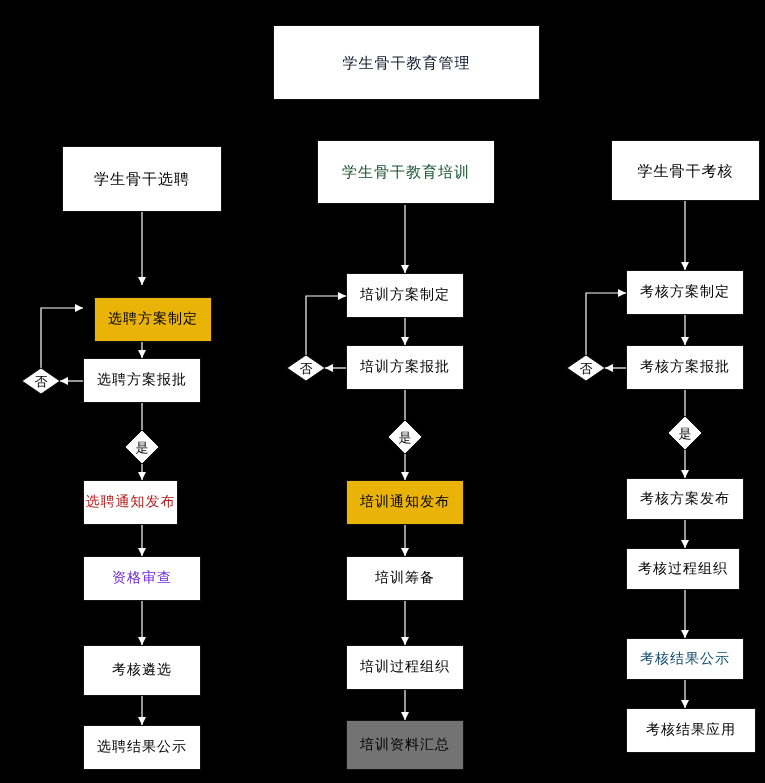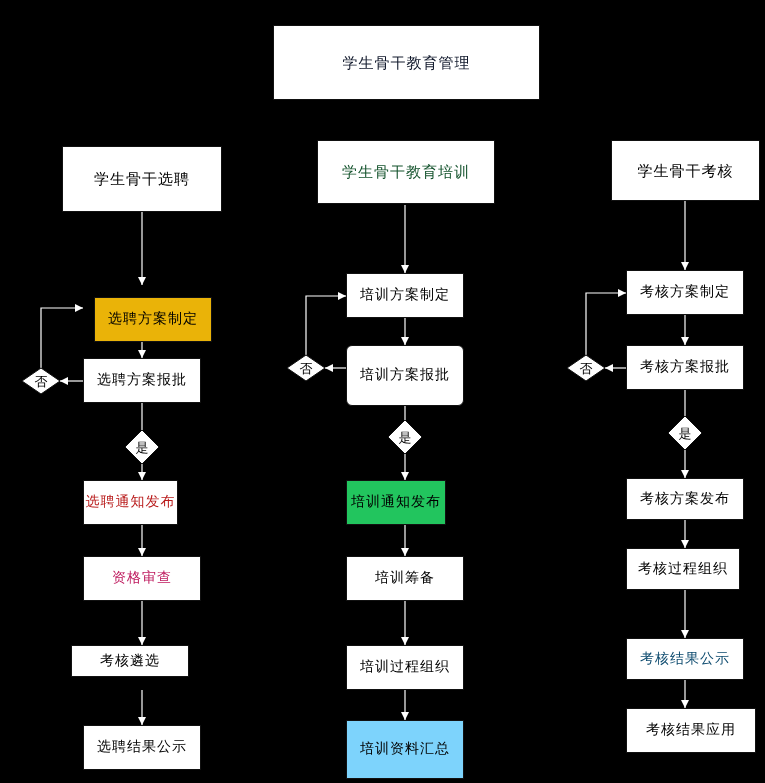--- a/index.html
+++ b/index.html
@@ -93,31 +93,31 @@
     </svg>
 <div class="node title" style="left: 273px; top: 25px; width: 267px; height: 75px; background: rgb(255, 255, 255); border-color: rgb(17, 17, 17); color: #0f172a;">学生骨干教育管理</div>
     <div class="node header" style="left: 62px; top: 146px; width: 160px; height: 66px; background: rgb(255, 255, 255); border-color: rgb(17, 17, 17); color: rgb(0, 0, 0);">学生骨干选聘</div>
     <div class="node header" style="left: 317px; top: 140px; width: 178px; height: 64px; background: rgb(255, 255, 255); border-color: rgb(17, 17, 17); color: #14532d;">学生骨干教育培训</div>
     <div class="node header" style="left: 611px; top: 140px; width: 149px; height: 61px; background: rgb(255, 255, 255); border-color: rgb(17, 17, 17); color: rgb(0, 0, 0);">学生骨干考核</div>
     <div class="node step" style="left: 94px; top: 285px; width: 118px; height: 45px; background: #eab308; border-color: rgb(17, 17, 17); color: rgb(0, 0, 0); margin-top: 12px;">选聘方案制定</div>
     <div class="node step" style="left: 83px; top: 358px; width: 118px; height: 45px; background: rgb(255, 255, 255); border-color: rgb(17, 17, 17); color: rgb(0, 0, 0); text-align: center;">选聘方案报批</div>
     <div class="dlabel" style="left: 41px; top: 381px; color: rgb(0, 0, 0);">否</div>
     <div class="dlabel" style="left: 142px; top: 447px; color: rgb(0, 0, 0);">是</div>
     <div class="node step" style="left: 83px; top: 480px; width: 95px; height: 45px; background: rgb(255, 255, 255); border-color: rgb(17, 17, 17); color: #b91c1c;">选聘通知发布</div>
-    <div class="node step" style="left: 83px; top: 556px; width: 118px; height: 45px; background: rgb(255, 255, 255); border-color: rgb(17, 17, 17); color: #be185d;">资格审查</div>
-    <div class="node step" style="left: 71px; top: 645px; width: 118px; height: 32px; background: rgb(255, 255, 255); border-color: rgb(17, 17, 17); color: rgb(0, 0, 0);">考核遴选</div>
+    <div class="node step" style="left: 83px; top: 556px; width: 118px; height: 45px; background: rgb(255, 255, 255); border-color: rgb(17, 17, 17); color: #6d28d9;">资格审查</div>
+    <div class="node step" style="left: 83px; top: 645px; width: 118px; height: 51px; background: rgb(255, 255, 255); border-color: rgb(17, 17, 17); color: rgb(0, 0, 0);">考核遴选</div>
     <div class="node step" style="left: 83px; top: 725px; width: 118px; height: 45px; background: rgb(255, 255, 255); border-color: rgb(17, 17, 17); color: rgb(0, 0, 0);">选聘结果公示</div>
     <div class="node step" style="left: 346px; top: 273px; width: 118px; height: 45px; background: rgb(255, 255, 255); border-color: rgb(17, 17, 17); color: rgb(0, 0, 0);">培训方案制定</div>
-    <div class="node step" style="left: 346px; top: 345px; width: 118px; height: 61px; background: rgb(255, 255, 255); border-color: rgb(17, 17, 17); color: rgb(0, 0, 0); border-radius: 6px;">培训方案报批</div>
+    <div class="node step" style="left: 346px; top: 345px; width: 118px; height: 45px; background: rgb(255, 255, 255); border-color: rgb(17, 17, 17); color: rgb(0, 0, 0);">培训方案报批</div>
     <div class="dlabel" style="left: 306px; top: 368px; color: rgb(0, 0, 0);">否</div>
     <div class="dlabel" style="left: 405px; top: 437px; color: rgb(0, 0, 0);">是</div>
-    <div class="node step" style="left: 346px; top: 480px; width: 100px; height: 45px; background: #22c55e; border-color: rgb(17, 17, 17); color: rgb(0, 0, 0);">培训通知发布</div>
+    <div class="node step" style="left: 346px; top: 480px; width: 118px; height: 45px; background: #eab308; border-color: rgb(17, 17, 17); color: rgb(0, 0, 0);">培训通知发布</div>
     <div class="node step" style="left: 346px; top: 556px; width: 118px; height: 45px; background: rgb(255, 255, 255); border-color: rgb(17, 17, 17); color: rgb(0, 0, 0);">培训筹备</div>
     <div class="node step" style="left: 346px; top: 645px; width: 118px; height: 45px; background: rgb(255, 255, 255); border-color: rgb(17, 17, 17); color: rgb(0, 0, 0);">培训过程组织</div>
-    <div class="node step" style="left: 346px; top: 720px; width: 118px; height: 59px; background: #7dd3fc; border-color: rgb(17, 17, 17); color: rgb(0, 0, 0);">培训资料汇总</div>
+    <div class="node step" style="left: 346px; top: 720px; width: 118px; height: 50px; background: #737373; border-color: rgb(17, 17, 17); color: rgb(0, 0, 0);">培训资料汇总</div>
     <div class="node step" style="left: 626px; top: 270px; width: 118px; height: 45px; background: rgb(255, 255, 255); border-color: rgb(17, 17, 17); color: rgb(0, 0, 0);">考核方案制定</div>
     <div class="node step" style="left: 626px; top: 345px; width: 118px; height: 45px; background: rgb(255, 255, 255); border-color: rgb(17, 17, 17); color: rgb(0, 0, 0);">考核方案报批</div>
     <div class="dlabel" style="left: 586px; top: 368px; color: rgb(0, 0, 0);">否</div>
     <div class="dlabel" style="left: 685px; top: 433px; color: rgb(0, 0, 0);">是</div>
     <div class="node step" style="left: 626px; top: 478px; width: 118px; height: 42px; background: rgb(255, 255, 255); border-color: rgb(17, 17, 17); color: rgb(0, 0, 0);">考核方案发布</div>
     <div class="node step" style="left: 626px; top: 548px; width: 114px; height: 42px; background: rgb(255, 255, 255); border-color: rgb(17, 17, 17); color: rgb(0, 0, 0);">考核过程组织</div>
     <div class="node step" style="left: 626px; top: 638px; width: 118px; height: 42px; background: rgb(255, 255, 255); border-color: rgb(17, 17, 17); color: #0c4a6e;">考核结果公示</div>
     <div class="node step" style="left: 626px; top: 708px; width: 130px; height: 45px; background: rgb(255, 255, 255); border-color: rgb(17, 17, 17); color: rgb(0, 0, 0);">考核结果应用</div>
   </div>
 

